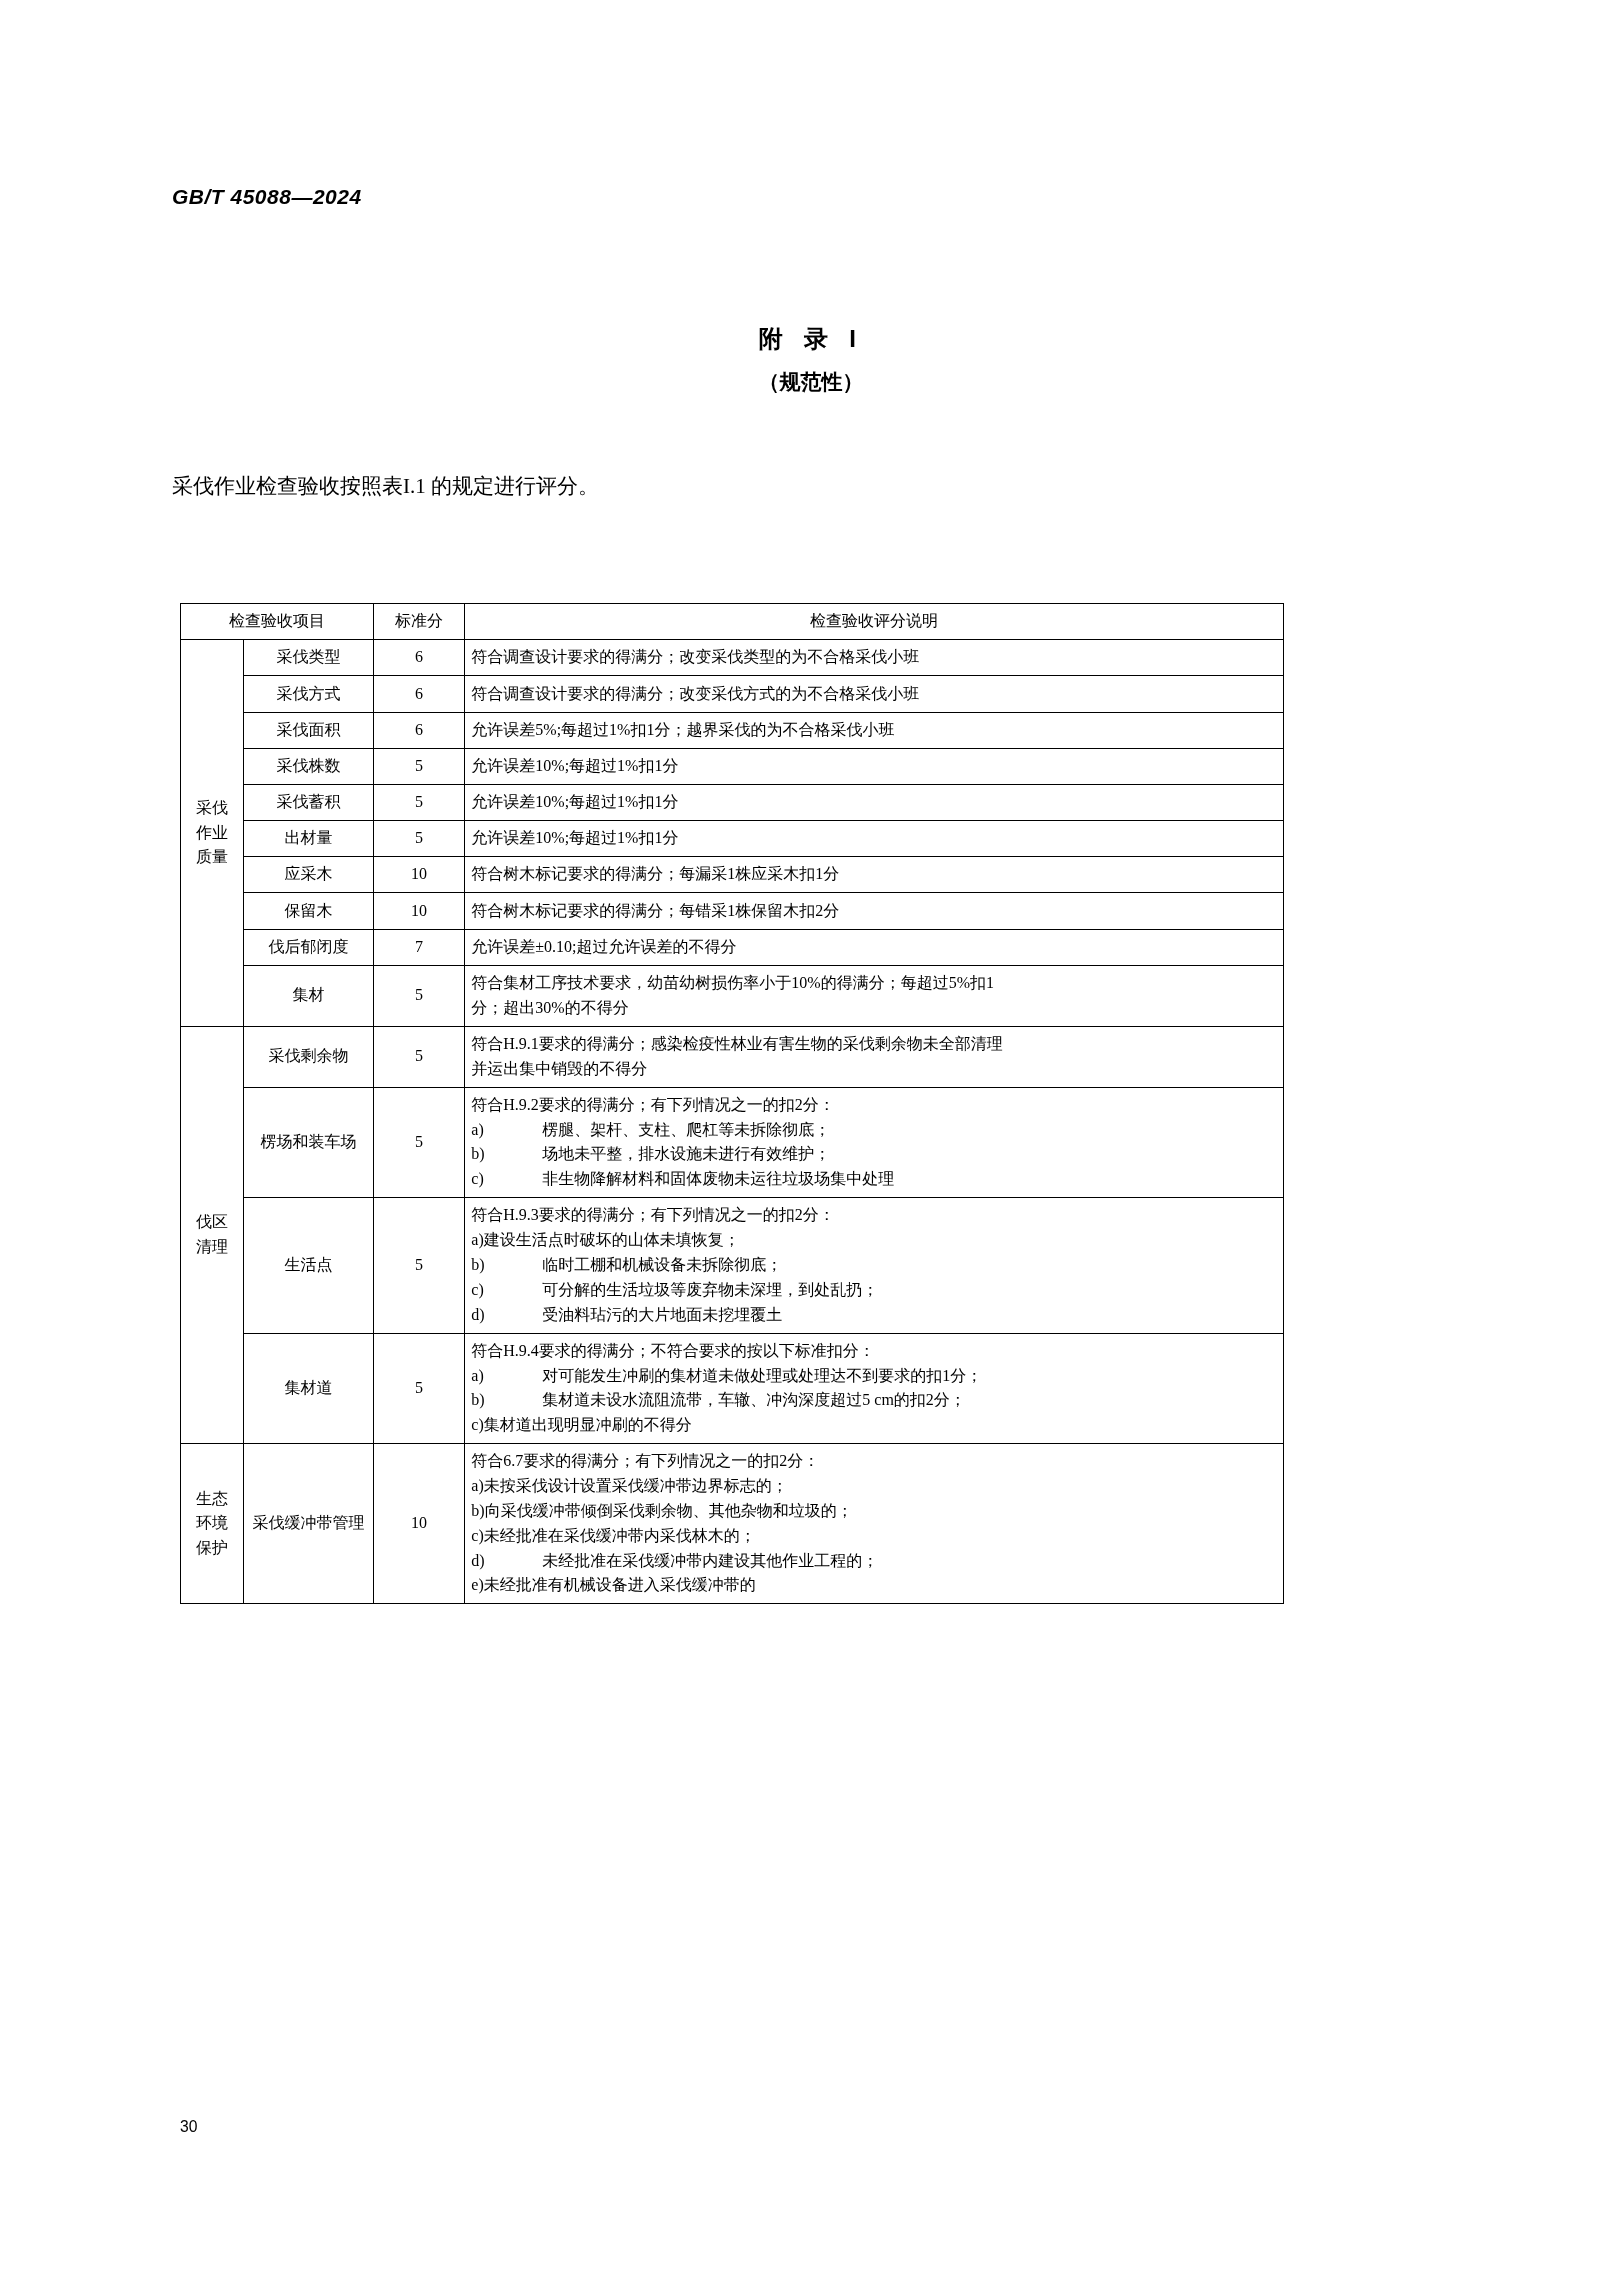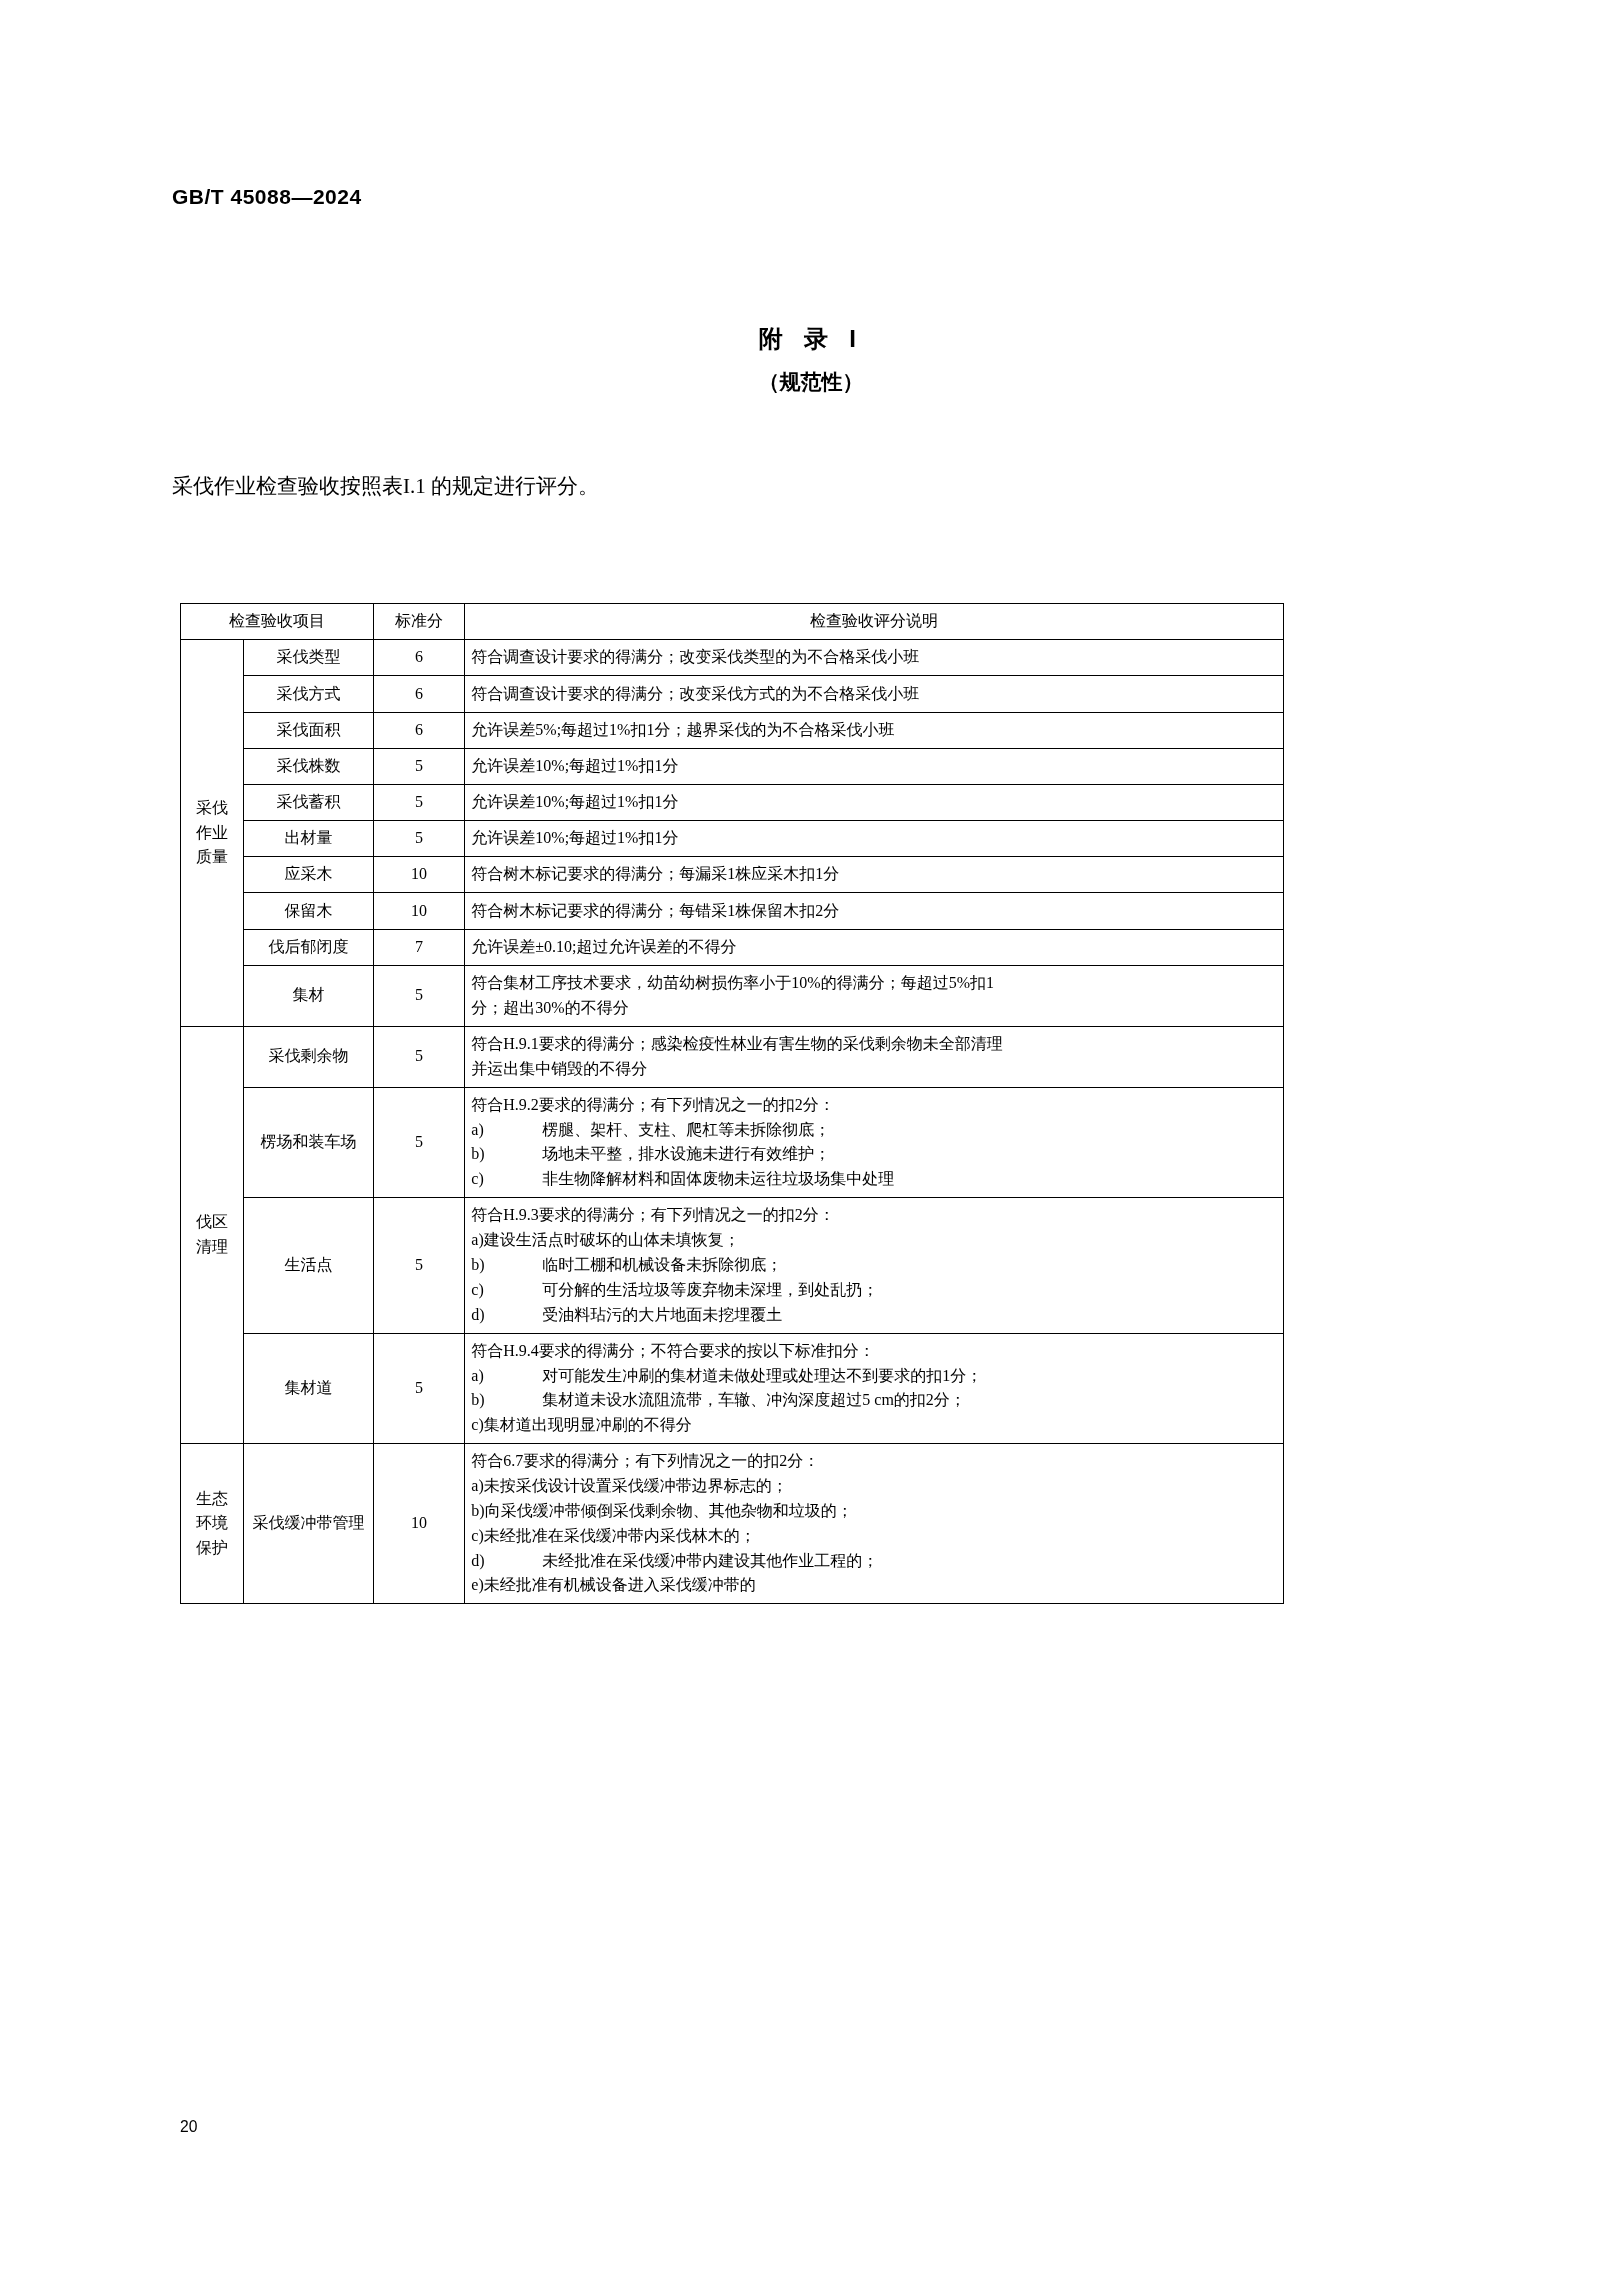--- a/index.html
+++ b/index.html
@@ -22,20 +22,21 @@
     padding: 0;
   }
   .header-std {
     position: absolute;
     top: 185px;
     left: 172px;
     font-family: "Liberation Sans", sans-serif;
     font-weight: bold;
     font-size: 21px;
     letter-spacing: 0.5px;
+    font-style: italic;
   }
   .annex-title {
     position: absolute;
     top: 323px;
     left: 0;
     width: 100%;
     text-align: center;
     font-family: "Liberation Sans", sans-serif;
     font-weight: bold;
     font-size: 24px;
@@ -346,16 +347,16 @@
               <span class="indent-txt">未经批准在采伐缓冲带内建设其他作业工程的；</span>
             </span>
             <span class="desc-line">e)未经批准有机械设备进入采伐缓冲带的</span>
           </td>
         </tr>
 
       </tbody>
     </table>
   </div>
 
-  <div class="page-num">20</div>
+  <div class="page-num">30</div>
 
 </div>
 
 
 </body></html>

